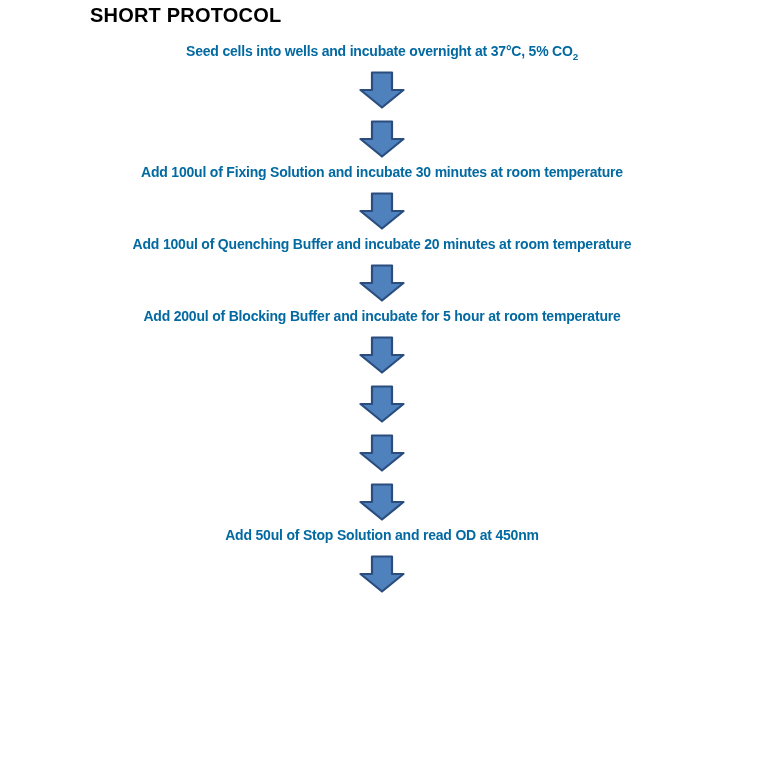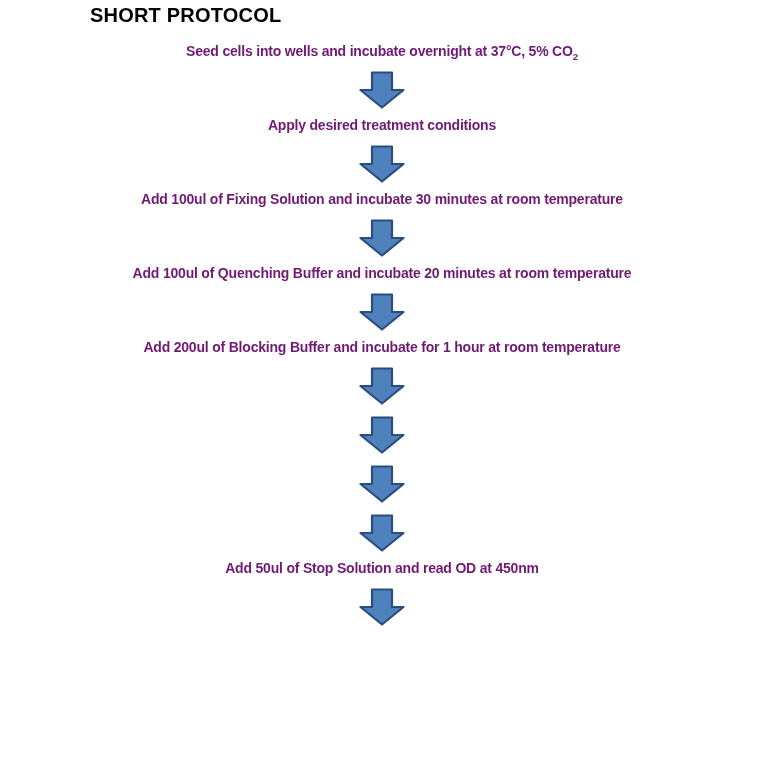--- a/index.html
+++ b/index.html
@@ -30,22 +30,22 @@
   }
   .flow {
     width: 100%;
     text-align: center;
   }
   .step {
     font-size: 14px;
     font-weight: 700;
     letter-spacing: -0.2px;
     line-height: 17px;
-    margin: 8px auto;
-    color: #701a75;
+    margin: 0 auto;
+    color: #0369a1;
   }
   .step.two-line {
     max-width: 548px;
   }
   .step sub {
     font-size: 0.7em;
     line-height: 0;
   }
   .arrow {
     display: block;
@@ -60,39 +60,38 @@
   <h1 class="title">SHORT PROTOCOL</h1>
 
   <div class="flow">
 
     <div class="step"><span>Seed cells into wells and incubate overnight at 37°C, 5% CO</span><sub>2</sub></div>
 
     <svg class="arrow" width="46" height="38" viewBox="0 0 46 38" aria-hidden="true">
       <polygon points="13,1.5 33,1.5 33,19 44.5,19 23,36.5 1.5,19 13,19" fill="#4F81BD" stroke="#2A4D7E" stroke-width="2.2" stroke-linejoin="round"></polygon>
     </svg>
 
-    <div class="step"><span>Apply desired treatment conditions</span></div>
 
     <svg class="arrow" width="46" height="38" viewBox="0 0 46 38" aria-hidden="true">
       <polygon points="13,1.5 33,1.5 33,19 44.5,19 23,36.5 1.5,19 13,19" fill="#4F81BD" stroke="#2A4D7E" stroke-width="2.2" stroke-linejoin="round"></polygon>
     </svg>
 
     <div class="step"><span>Add 100ul of Fixing Solution and incubate 30 minutes at room temperature</span></div>
 
     <svg class="arrow" width="46" height="38" viewBox="0 0 46 38" aria-hidden="true">
       <polygon points="13,1.5 33,1.5 33,19 44.5,19 23,36.5 1.5,19 13,19" fill="#4F81BD" stroke="#2A4D7E" stroke-width="2.2" stroke-linejoin="round"></polygon>
     </svg>
 
     <div class="step two-line"><span>Add 100ul of Quenching Buffer and incubate 20 minutes at room temperature</span></div>
 
     <svg class="arrow" width="46" height="38" viewBox="0 0 46 38" aria-hidden="true">
       <polygon points="13,1.5 33,1.5 33,19 44.5,19 23,36.5 1.5,19 13,19" fill="#4F81BD" stroke="#2A4D7E" stroke-width="2.2" stroke-linejoin="round"></polygon>
     </svg>
 
-    <div class="step"><span>Add 200ul of Blocking Buffer and incubate for 1 hour at room temperature</span></div>
+    <div class="step"><span>Add 200ul of Blocking Buffer and incubate for 5 hour at room temperature</span></div>
 
     <svg class="arrow" width="46" height="38" viewBox="0 0 46 38" aria-hidden="true">
       <polygon points="13,1.5 33,1.5 33,19 44.5,19 23,36.5 1.5,19 13,19" fill="#4F81BD" stroke="#2A4D7E" stroke-width="2.2" stroke-linejoin="round"></polygon>
     </svg>
 
 
     <svg class="arrow" width="46" height="38" viewBox="0 0 46 38" aria-hidden="true">
       <polygon points="13,1.5 33,1.5 33,19 44.5,19 23,36.5 1.5,19 13,19" fill="#4F81BD" stroke="#2A4D7E" stroke-width="2.2" stroke-linejoin="round"></polygon>
     </svg>
 

